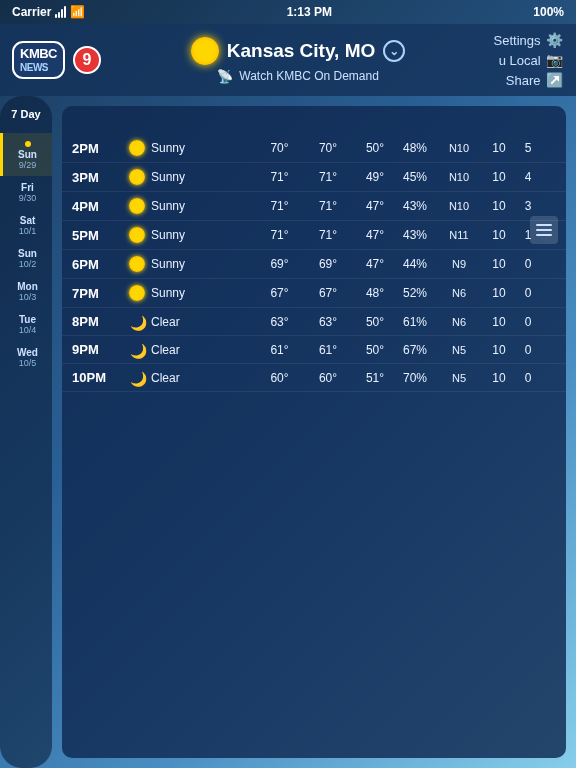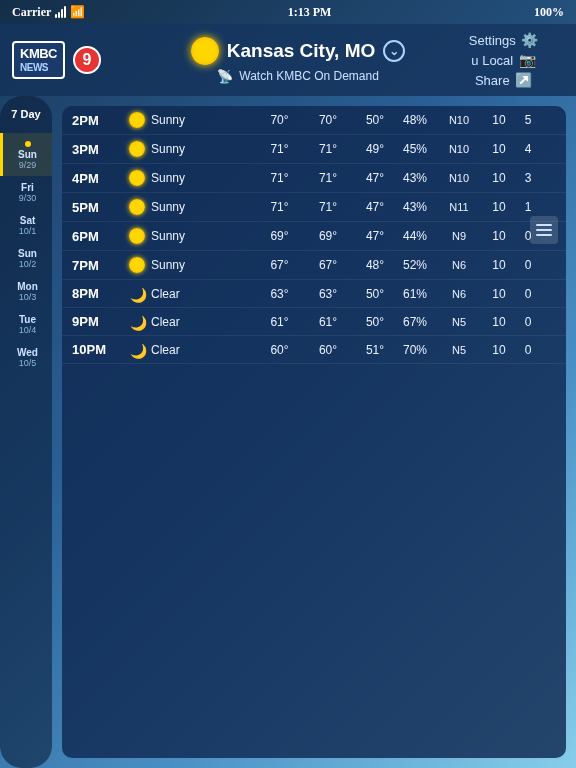--- a/index.html
+++ b/index.html
@@ -16,21 +16,20 @@
     .status-bar {
       display: flex;
       justify-content: space-between;
       align-items: center;
       padding: 4px 12px;
       height: 24px;
       color: #fff;
       font-size: 12px;
       font-weight: 600;
       background: rgba(0,0,0,0.2);
-      font-family: Liberation Serif, serif;
     }
     .status-left { display: flex; align-items: center; gap: 4px; }
     .status-center { font-weight: 600; }
     .status-right { font-weight: 600; }
 
     
     .header-bar {
       display: flex;
       align-items: center;
       justify-content: space-between;
@@ -41,21 +40,21 @@
 
     .logo-area {
       display: flex;
       align-items: center;
       gap: 8px;
       width: 140px;
     }
     .logo-box {
       background: #1a3a6c;
       border: 2px solid #fff;
-      border-radius: 4px;
+      border-radius: 11px;
       padding: 4px 6px;
       color: #fff;
       font-weight: 900;
       font-size: 13px;
       line-height: 1.1;
       letter-spacing: -0.5px;
       position: relative;
     }
     .logo-box .news9 {
       font-size: 10px;
@@ -120,21 +119,21 @@
       gap: 6px;
       color: #cce0ff;
       font-size: 12px;
       margin-top: 4px;
     }
     .antenna-icon { font-size: 13px; }
 
     .header-actions {
       display: flex;
       flex-direction: column;
-      align-items: center;
+      align-items: flex-end;
       gap: 4px;
       width: 120px;
     }
     .action-row {
       display: flex;
       align-items: center;
       gap: 6px;
       color: #cce0ff;
       font-size: 13px;
       cursor: pointer;
@@ -245,20 +244,21 @@
       font-size: 11px;
       color: #aac8e8;
       font-weight: 600;
     }
     .col-header { text-align: center; }
     .col-header.left { text-align: left; }
 
     
     .forecast-rows {
       overflow-y: auto;
+      margin-top: 28px;
     }
     .forecast-row {
       display: grid;
       grid-template-columns: 55px 20px 110px 45px 52px 42px 38px 50px 30px 28px;
       padding: 6px 10px;
       border-bottom: 1px solid rgba(255,255,255,0.07);
       align-items: center;
       font-size: 12px;
       color: #e8f0ff;
     }

